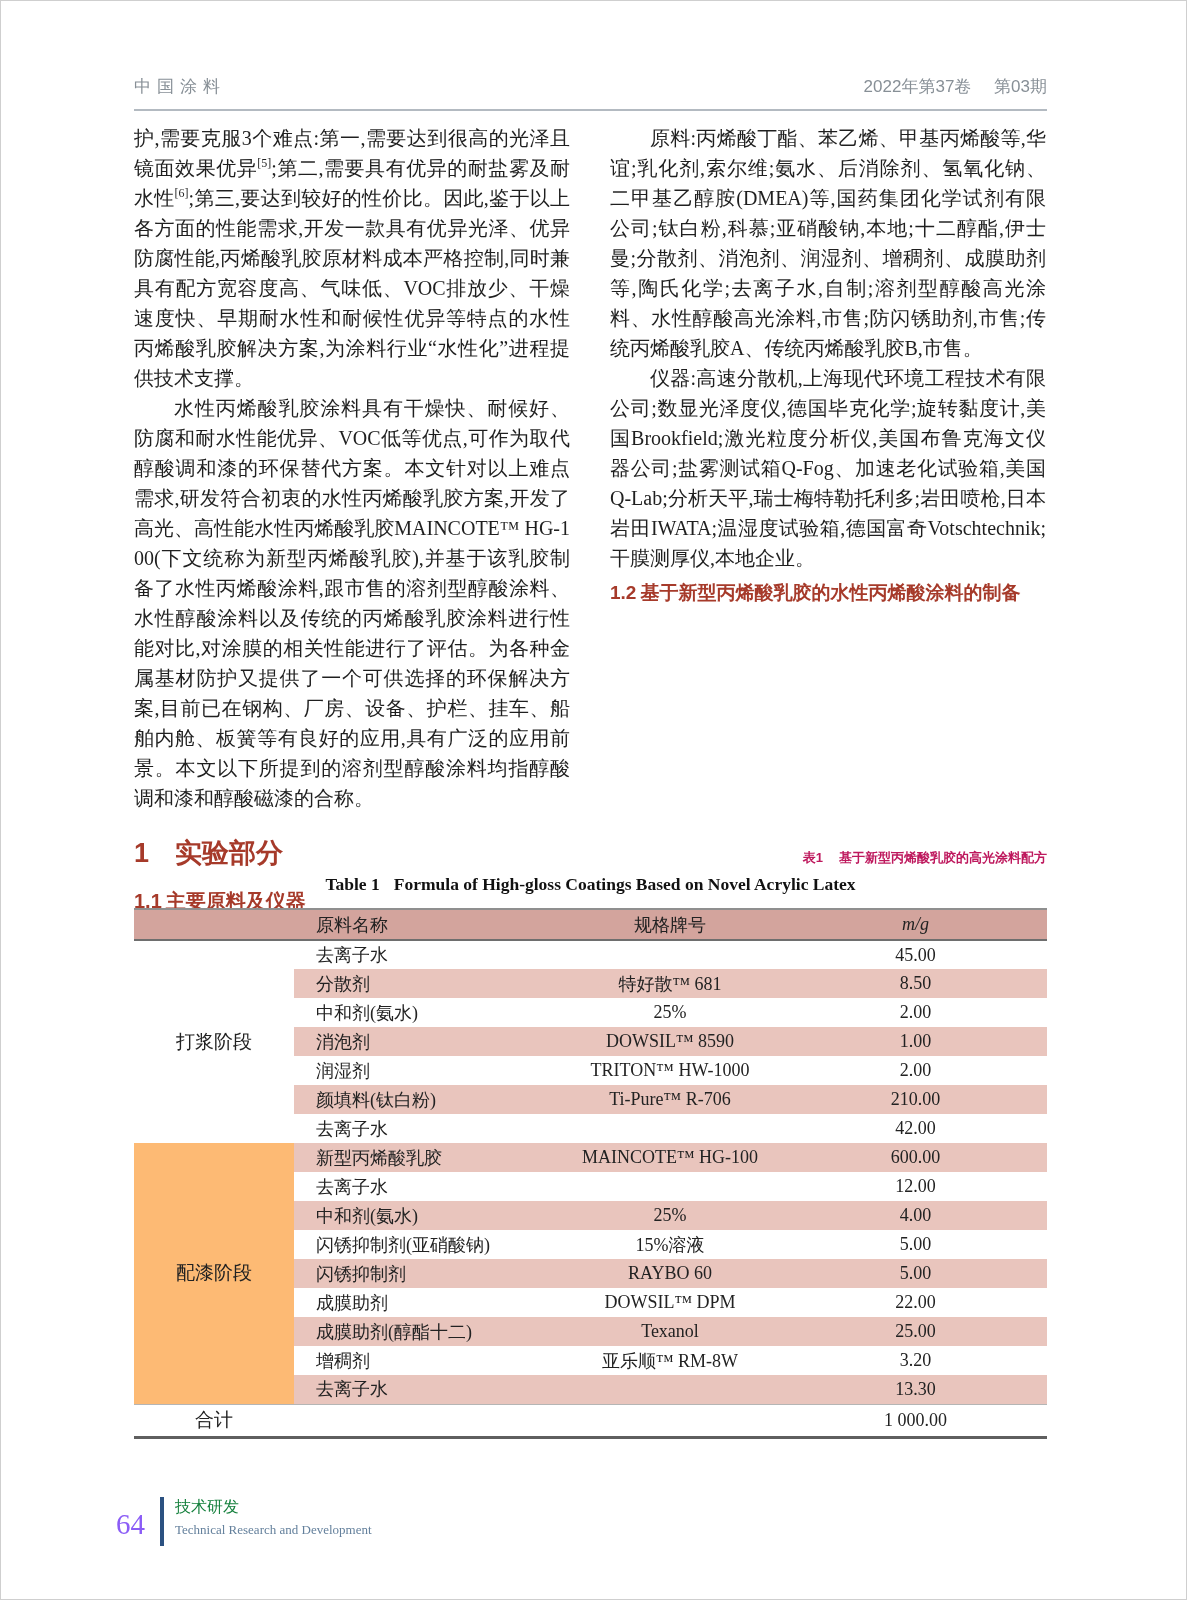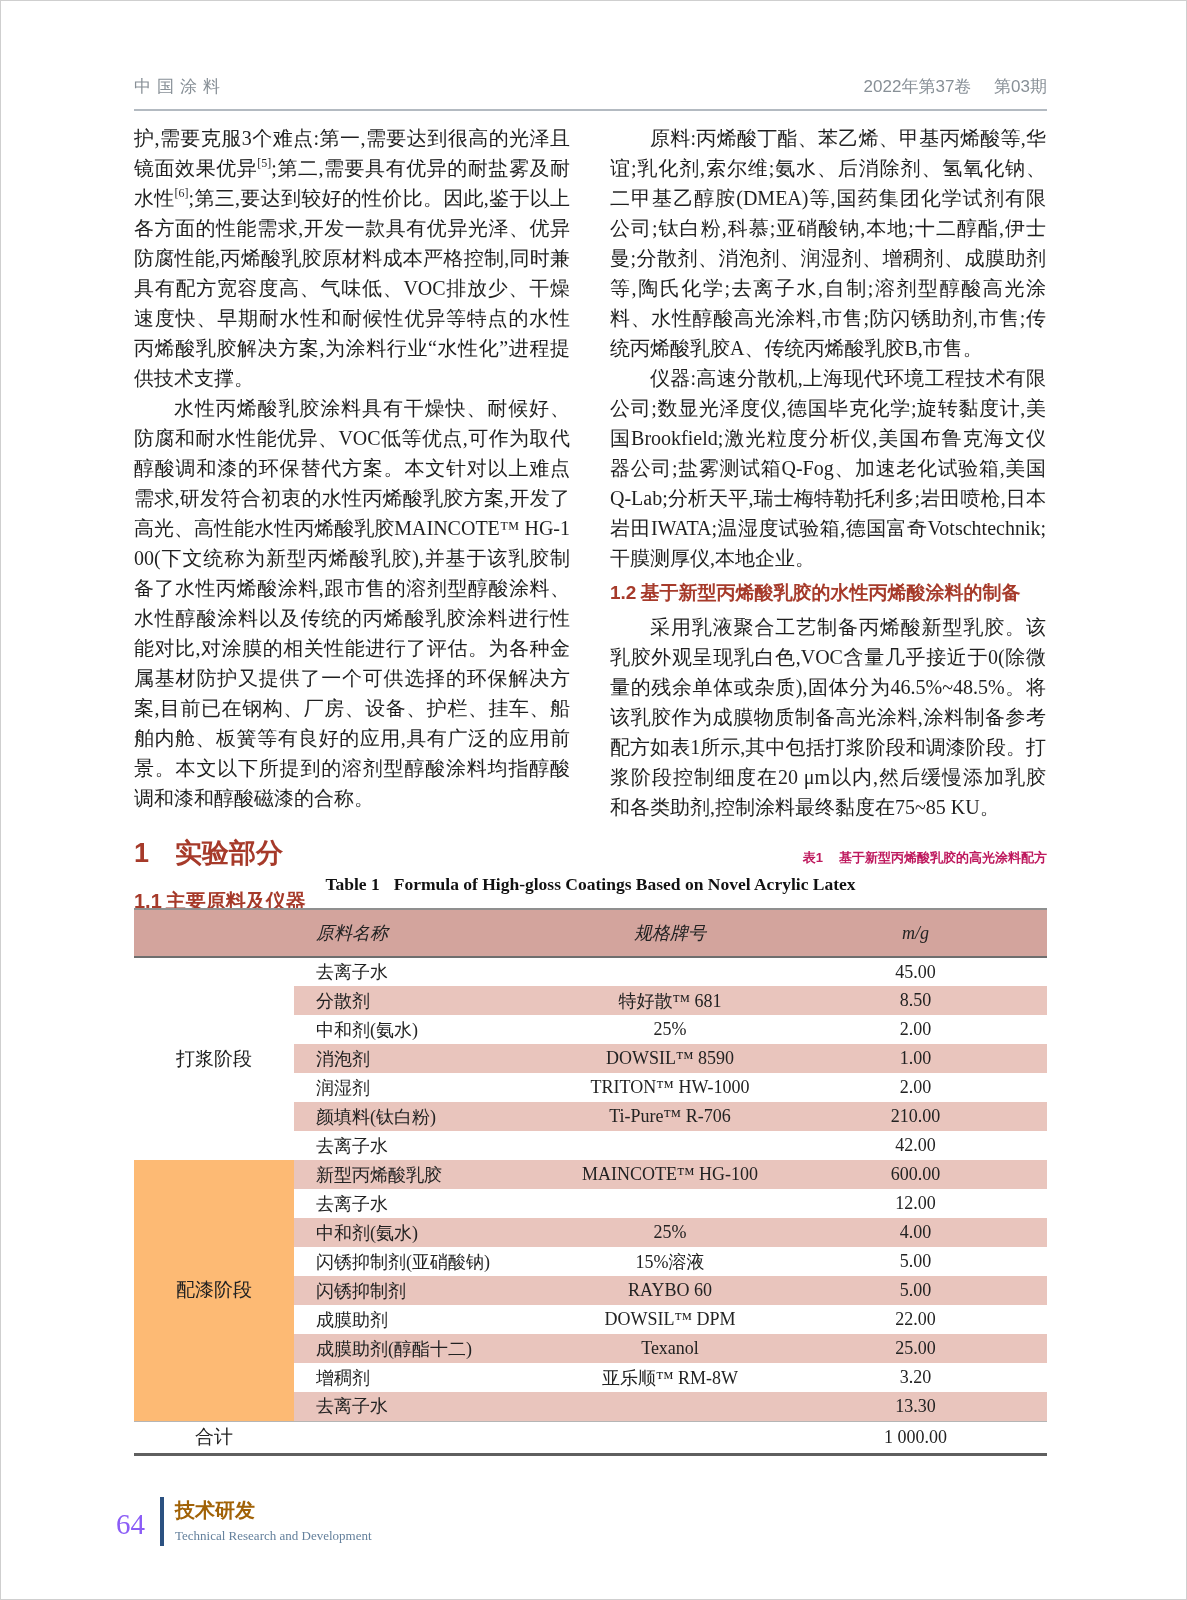--- a/index.html
+++ b/index.html
@@ -66,24 +66,23 @@
     border-collapse:collapse; table-layout:fixed;
     font-size:18px; color:#222;
     border-top:2px solid #8f8f8f;
     border-bottom:3px solid #5f5f5f;
   }
   table.formula col.c-stage { width:160px; }
   table.formula col.c-name  { width:262px; }
   table.formula col.c-spec  { width:228px; }
   table.formula col.c-mass  { width:263px; }
   table.formula th {
-    height:48px; font-weight:normal;
+    height:31px; font-weight:normal;
     background:#d3a49d;
     border-bottom:2px solid #6e6e6e;
-    font-style:italic;
   }
   table.formula td { height:29px; vertical-align:middle; }
   .al { text-align:left; padding-left:22px; }
   .ac { text-align:center; }
   .ital { font-style:italic; }
   td.stage-cell { text-align:center; font-size:19px; background:#ffffff; }
   td.stage-cell.s2 { background:#fdba74; }
   tr.shaded td.c { background:#e9c5bd; }
   tr.total-row td {
     height:33px;
@@ -96,21 +95,21 @@
     position:absolute; left:115px; top:1496px;
     display:flex; align-items:flex-start;
   }
   .pg-num {
     font-size:29px; color:#8b5cf6; line-height:1;
     margin-right:15px; padding-top:13px;
   }
   .footer-bar { width:4px; height:49px; background:#2b5181; margin-right:11px; }
   .sec-zh {
     font-family:"Liberation Sans","DejaVu Sans",sans-serif;
-    font-weight:bold; font-size:20px; color:#a16207;
+    font-weight:normal; font-size:16px; color:#15803d;
   }
   .sec-en { font-size:13px; color:#64809c; margin-top:4px; }
 </style>
 </head>
 <body>
 
 <div class="page">
 
   <div class="page-header">
     <span class="journal-name">中国涂料</span>
@@ -130,21 +129,20 @@
       <div class="h-sub">
         <span class="num">1.1</span><span>主要原料及仪器</span>
       </div>
     </div>
     <div class="col">
       <p class="indent">原料:丙烯酸丁酯、苯乙烯、甲基丙烯酸等,华谊;乳化剂,索尔维;氨水、后消除剂、氢氧化钠、二甲基乙醇胺(DMEA)等,国药集团化学试剂有限公司;钛白粉,科慕;亚硝酸钠,本地;十二醇酯,伊士曼;分散剂、消泡剂、润湿剂、增稠剂、成膜助剂等,陶氏化学;去离子水,自制;溶剂型醇酸高光涂料、水性醇酸高光涂料,市售;防闪锈助剂,市售;传统丙烯酸乳胶A、传统丙烯酸乳胶B,市售。</p>
       <p class="indent">仪器:高速分散机,上海现代环境工程技术有限公司;数显光泽度仪,德国毕克化学;旋转黏度计,美国Brookfield;激光粒度分析仪,美国布鲁克海文仪器公司;盐雾测试箱Q-Fog、加速老化试验箱,美国Q-Lab;分析天平,瑞士梅特勒托利多;岩田喷枪,日本岩田IWATA;温湿度试验箱,德国富奇Votschtechnik;干膜测厚仪,本地企业。</p>
       <div class="h-sub tight">
         <span class="num">1.2</span><span>基于新型丙烯酸乳胶的水性丙烯酸涂料的制备</span>
       </div>
-      <p class="indent">采用乳液聚合工艺制备丙烯酸新型乳胶。该乳胶外观呈现乳白色,VOC含量几乎接近于0(除微量的残余单体或杂质),固体分为46.5%~48.5%。将该乳胶作为成膜物质制备高光涂料,涂料制备参考配方如表1所示,其中包括打浆阶段和调漆阶段。打浆阶段控制细度在20 μm以内,然后缓慢添加乳胶和各类助剂,控制涂料最终黏度在75~85 KU。</p>
     </div>
   </div>
 
   <div class="table-section">
     <div class="tbl-title-zh">
       <span class="lbl">表1</span><span>基于新型丙烯酸乳胶的高光涂料配方</span>
     </div>
     <div class="tbl-title-en">
       <span class="lbl">Table 1</span><span>Formula of High-gloss Coatings Based on Novel Acrylic Latex</span>
     </div>

